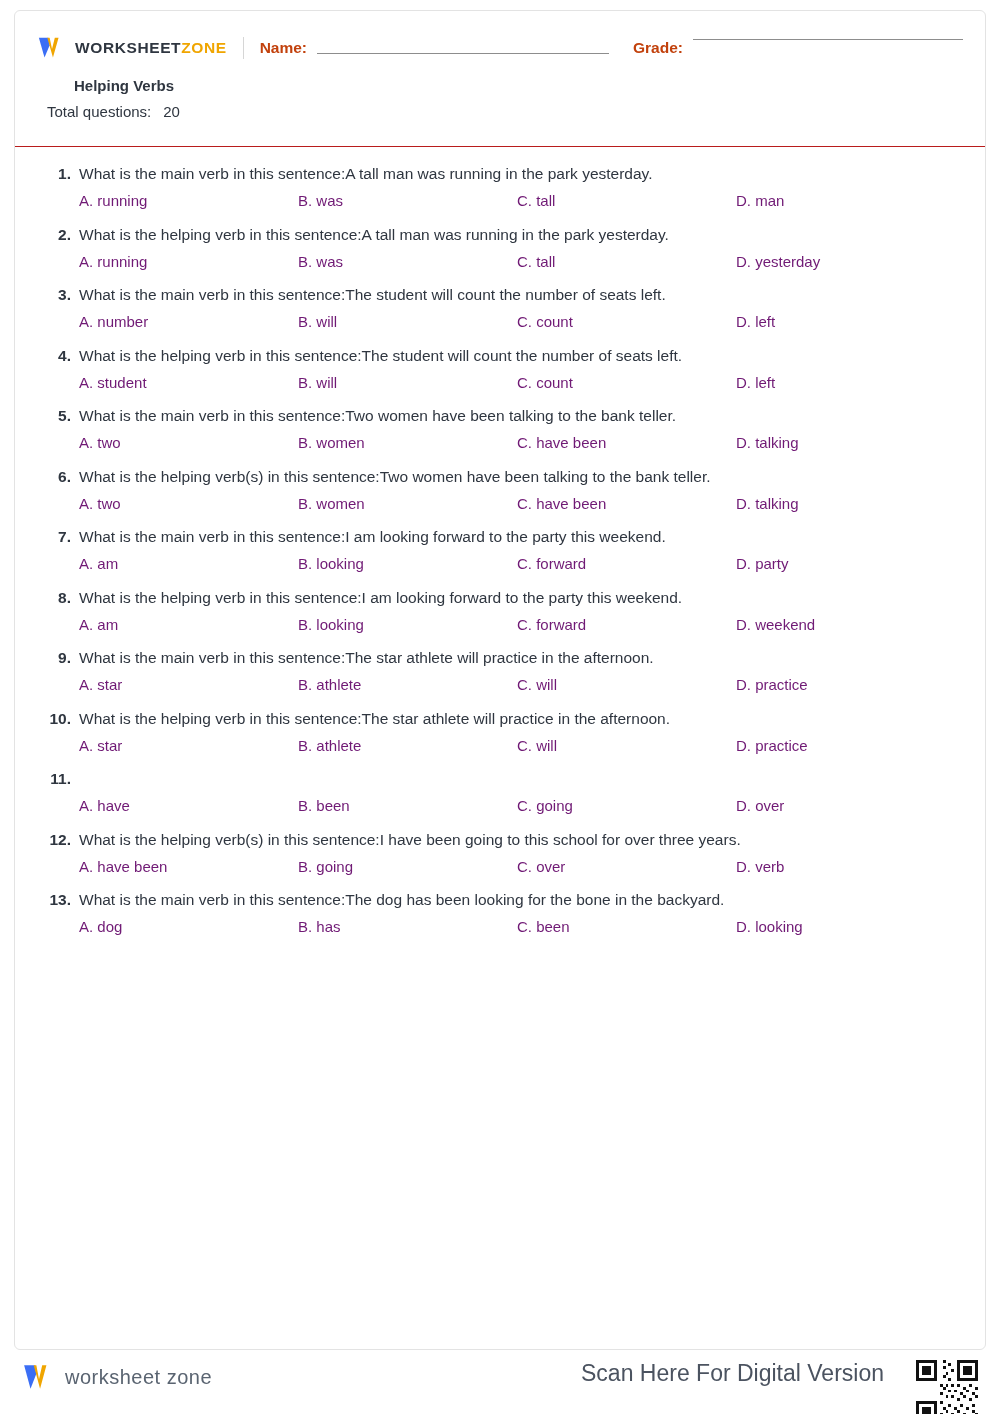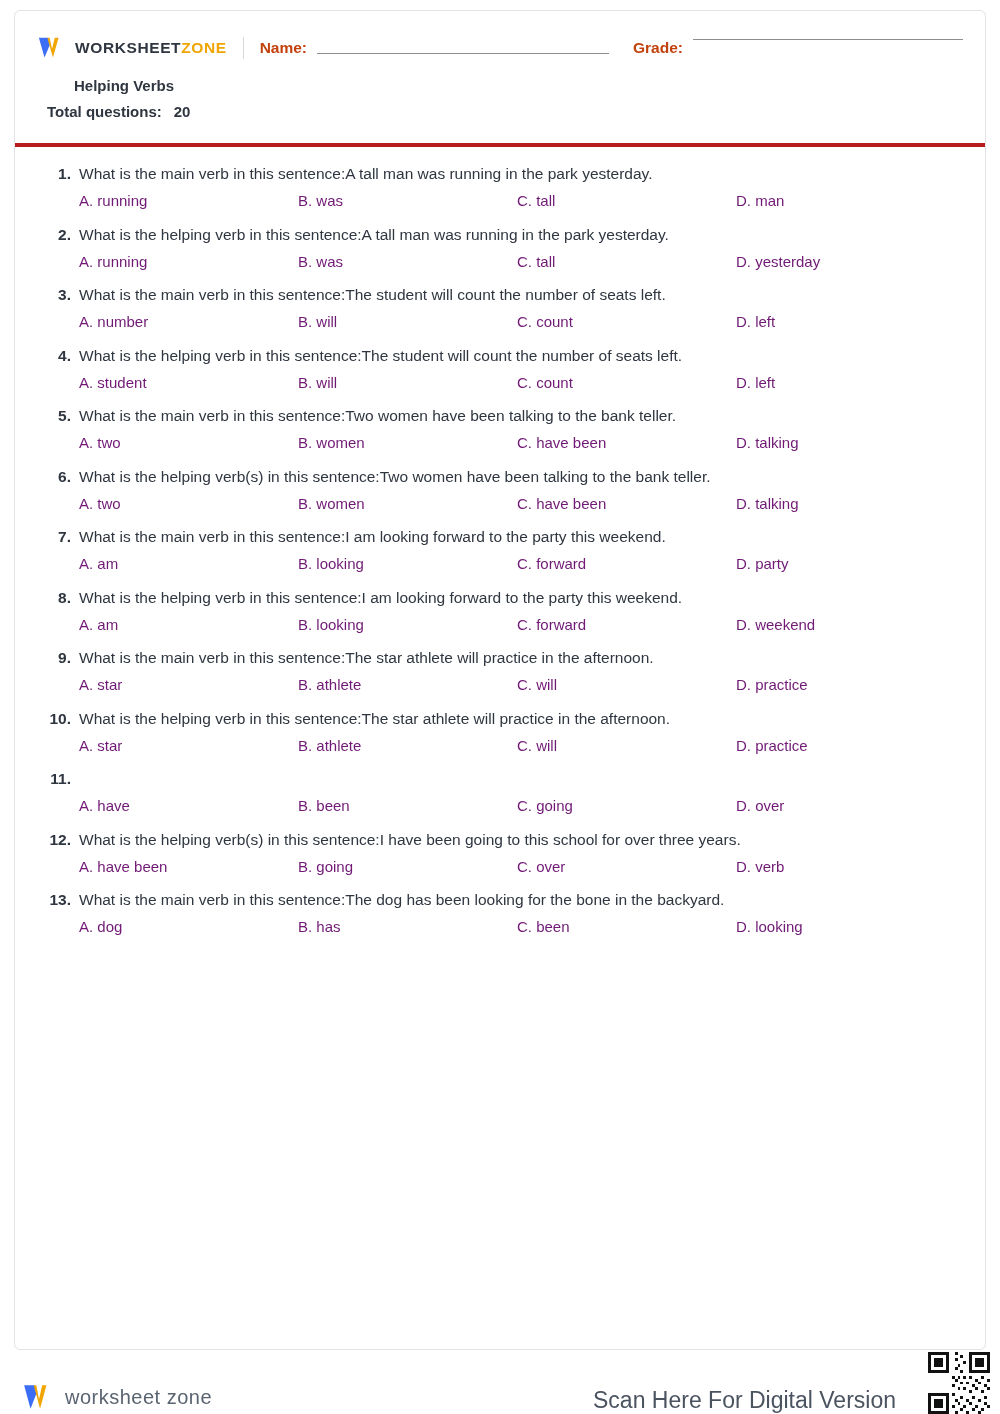--- a/index.html
+++ b/index.html
@@ -24,21 +24,21 @@
     height: 1340px;
     background: #ffffff;
     border: 1px solid #e3e3e3;
     border-radius: 6px;
   }
 
   
   .header {
     position: relative;
     height: 136px;
-    border-bottom: 4px solid #b91c1c;
+    border-bottom: 1px solid #b91c1c;
     padding: 0 22px;
   }
   .header-top {
     display: flex;
     align-items: center;
     height: 66px;
     padding-top: 8px;
   }
   .logo {
     display: flex;
@@ -84,21 +84,21 @@
   }
   .meta-title {
     font-size: 15px;
     font-weight: 700;
     color: #2f3640;
     margin-bottom: 9px;
     margin-left: 27px;
   }
   .meta-total {
     font-size: 15px;
-    font-weight: 700;
+    font-weight: 400;
     color: #2f3640;
   }
   .meta-total .count { margin-left: 12px; }
 
   
   .questions {
     padding: 18px 22px 0 22px;
   }
   .q-block {
     margin-bottom: 16.5px;
@@ -127,25 +127,25 @@
   }
   .choice {
     width: 219px;
     flex: none;
   }
 
   
   .footer {
     position: absolute;
     left: 14px;
-    right: 2px;
+    right: 14px;
     top: 1360px;
     height: 54px;
     display: flex;
-    align-items: flex-end;
+    align-items: flex-start;
     padding: 0 8px;
   }
   .footer-logo {
     display: flex;
     align-items: center;
     gap: 9px;
   }
   .footer-logo .logo-mark { width: 34px; height: 34px; }
   .footer-logo-text {
     font-size: 20px;

